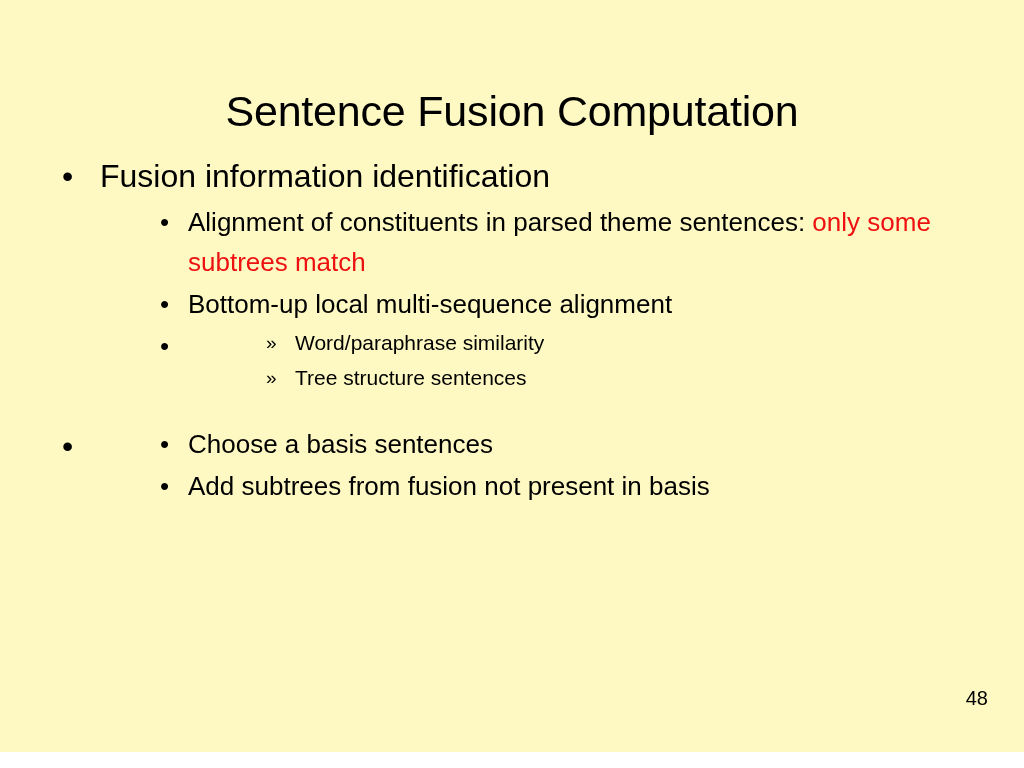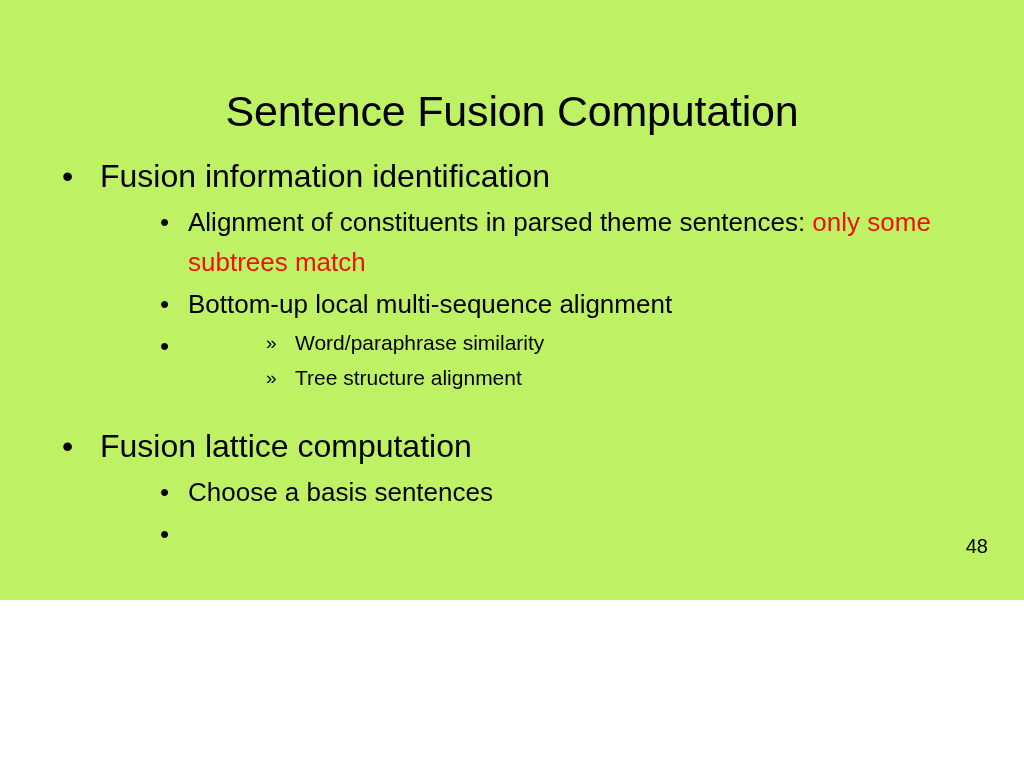--- a/index.html
+++ b/index.html
@@ -8,22 +8,22 @@
     padding: 0;
     background: #ffffff;
   }
   body {
     font-family: "Liberation Sans", sans-serif;
     color: #000000;
   }
   .slide {
     position: relative;
     width: 1024px;
-    height: 600px;
-    background: #bef264;
+    height: 752px;
+    background: #fef9c3;
     overflow: hidden;
   }
 
   
   .slide-title {
     position: absolute;
     top: 56px;
     left: 0;
     width: 1024px;
     text-align: center;
@@ -140,36 +140,36 @@
       <span class="marker">•</span>
     </div>
 
     <div class="bullet lvl3">
       <span class="marker">»</span>
       <span class="txt">Word/paraphrase similarity</span>
     </div>
 
     <div class="bullet lvl3">
       <span class="marker">»</span>
-      <span class="txt">Tree structure alignment</span>
+      <span class="txt">Tree structure sentences</span>
     </div>
 
     <div class="group-gap"></div>
 
     <div class="bullet lvl1">
       <span class="marker">•</span>
-      <span class="txt">Fusion lattice computation</span>
     </div>
 
     <div class="bullet lvl2">
       <span class="marker">•</span>
       <span class="txt">Choose a basis sentences</span>
     </div>
 
     <div class="bullet lvl2">
       <span class="marker">•</span>
+      <span class="txt">Add subtrees from fusion not present in basis</span>
     </div>
 
   </div>
 
   <div class="page-number">48</div>
 
 </div>
 
 </body></html>

